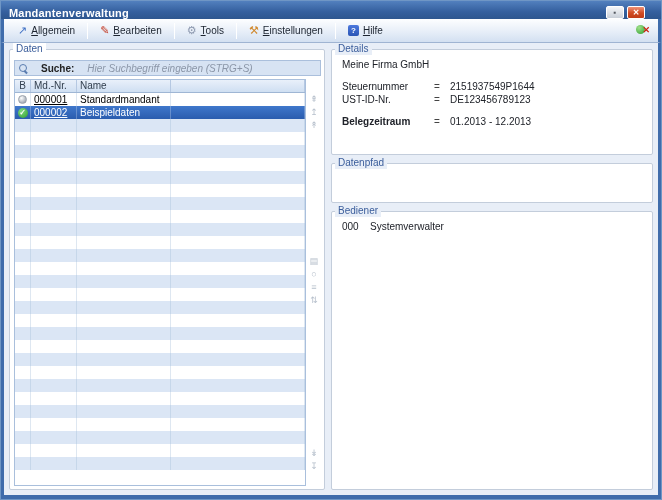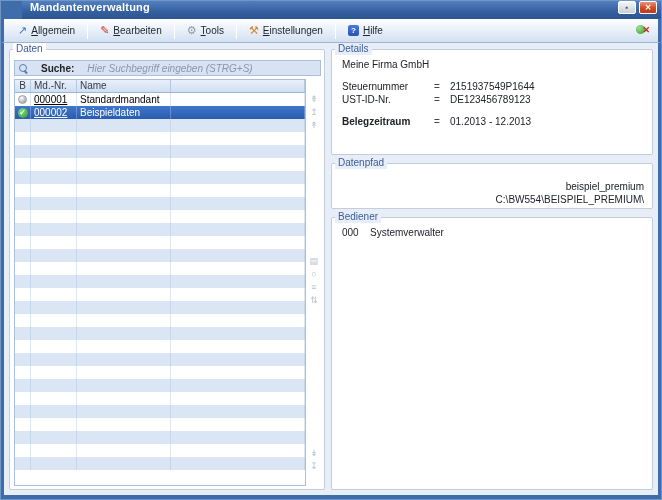--- a/index.html
+++ b/index.html
@@ -8,21 +8,21 @@
   .window{
     position:relative; width:662px; height:500px;
     border:1px solid #6f96c5;
     background:#3f6cab;
     display:flex; flex-direction:column;
   }
   
   .titlebar{
     height:18px; flex:0 0 18px;
     background:linear-gradient(#5280be,#345f9e 60%,#2d568f);
-    display:flex; align-items:flex-start; padding:0 4px 0 8px;margin-left:21px;
+    display:flex; align-items:flex-end; padding:0 16px 0 8px;
   }
   .titlebar .title{ color:#fff; font-size:11px; font-weight:bold; flex:1; letter-spacing:.2px; }
   .winbtn{ width:18px; height:13px; margin-left:3px; border-radius:2px; font-size:8px; line-height:11px;
     text-align:center; cursor:default; border:1px solid #fff; }
   .winbtn.gray{ background:linear-gradient(#f4f6f8,#c9cfd8); color:#53585f; }
   .winbtn.red{ background:linear-gradient(#ef9175,#d04a22 55%,#c03d18); color:#fff; font-weight:bold; }
 
   
   .toolbar{
     flex:0 0 24px; height:24px;
@@ -103,21 +103,21 @@
 
   
   .rightcol{ flex:1; display:flex; flex-direction:column; gap:8px; }
   .details{ flex:0 0 106px; padding:8px 8px 4px 10px; font-size:10px; color:#20232a; }
   .dline{ line-height:13px; height:13px; white-space:nowrap; }
   .dgap{ height:9px; }
   .frow{ display:flex; line-height:13px; height:13px; white-space:nowrap; }
   .frow .flabel{ width:92px; }
   .frow .fsep{ width:16px; color:#444; }
   .frow.bold .flabel{ font-weight:bold; }
-  .datenpfad{ flex:0 0 40px; padding:16px 8px 2px 10px; font-size:10px; color:#20232a;text-align:right; }
+  .datenpfad{ flex:0 0 40px; padding:24px 8px 2px 10px; font-size:10px; color:#20232a; }
   .bediener{ flex:1; padding:8px 8px 2px 10px; font-size:10px; color:#20232a; }
   .brow{ display:flex; line-height:13px; }
   .brow .bnr{ width:28px; }
 </style>
 </head>
 <body>
 
 <div class="window">
 
   <div class="titlebar">
@@ -393,24 +393,20 @@
             <div class="frow bold">
               <span class="flabel">Belegzeitraum</span>
               <span class="fsep">=</span>
               <span class="fvalue">01.2013 - 12.2013</span>
             </div>
           </div>
       </div>
 
       <div class="groupbox datenpfad">
         <span class="group-label">Datenpfad</span>
-        <div id="datenpfad-body">
-            <div class="dline">beispiel_premium</div>
-            <div class="dline">C:\BW554\BEISPIEL_PREMIUM\</div>
-          </div>
       </div>
 
       <div class="groupbox bediener">
         <span class="group-label">Bediener</span>
         <div id="bediener-body">
             <div class="brow">
               <span class="bnr">000</span>
               <span class="bname">Systemverwalter</span>
             </div>
           </div>

